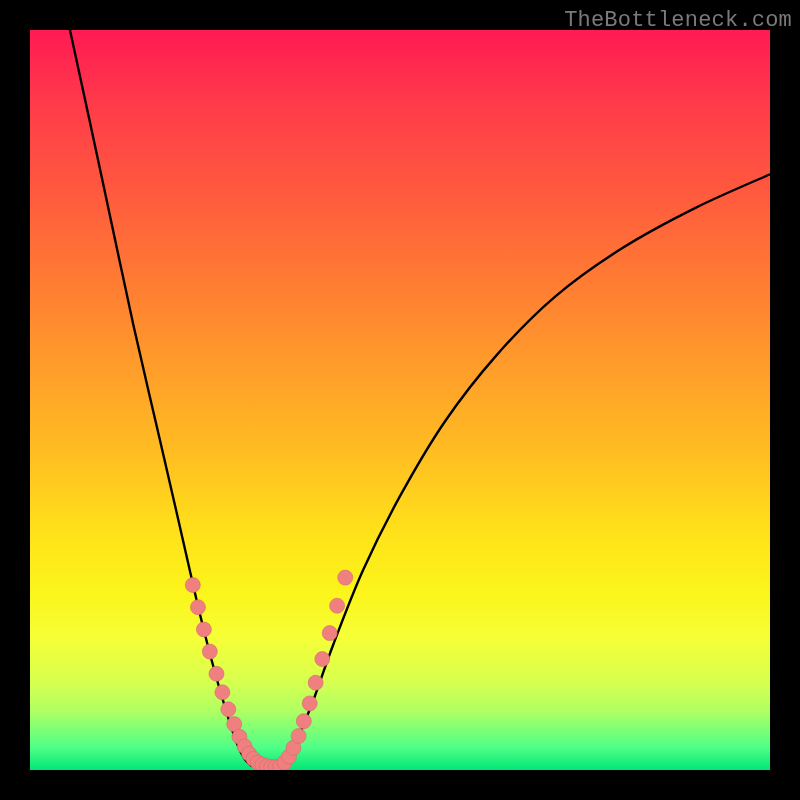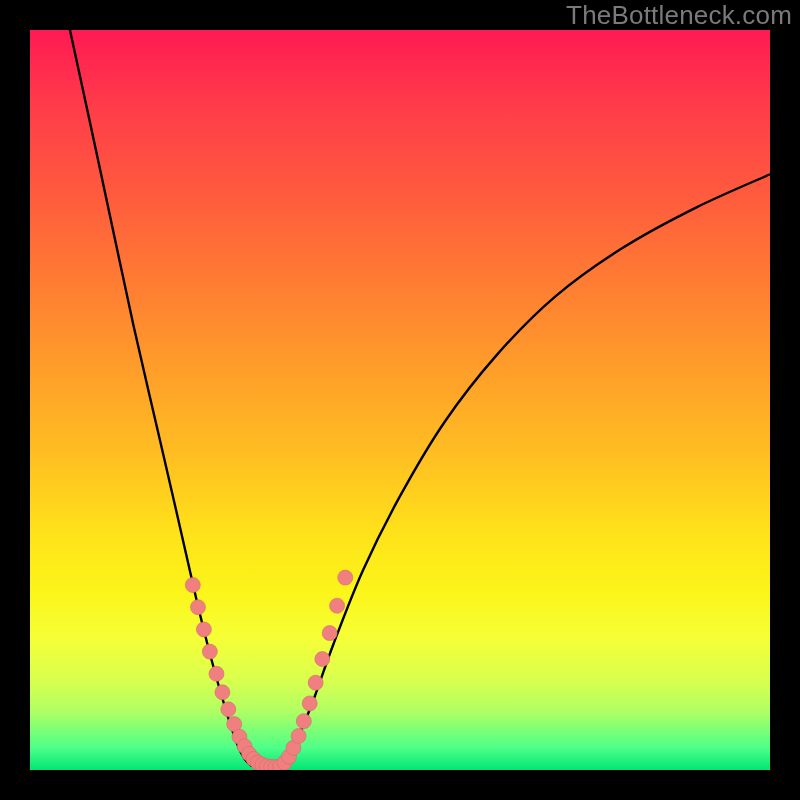--- a/index.html
+++ b/index.html
@@ -36,26 +36,27 @@
       #fbf51a 76%,
       #f6ff36 82%,
       #d8ff4f 88%,
       #b0ff63 92%,
       #4eff87 97%,
       #00e676 100%
     );
   }
   .watermark {
     position: absolute;
-    top: 0;
+    top: 8px;
     right: 8px;
     color: #7a7a7a;
-    font-size: 26px;
+    font-size: 22px;
     letter-spacing: 0.2px;
     user-select: none;
+    font-family: Liberation Mono, monospace;
   }
   svg.curve {
     position: absolute;
     left: 0;
     top: 0;
     width: 740px;
     height: 740px;
   }
 </style>
 </head>

